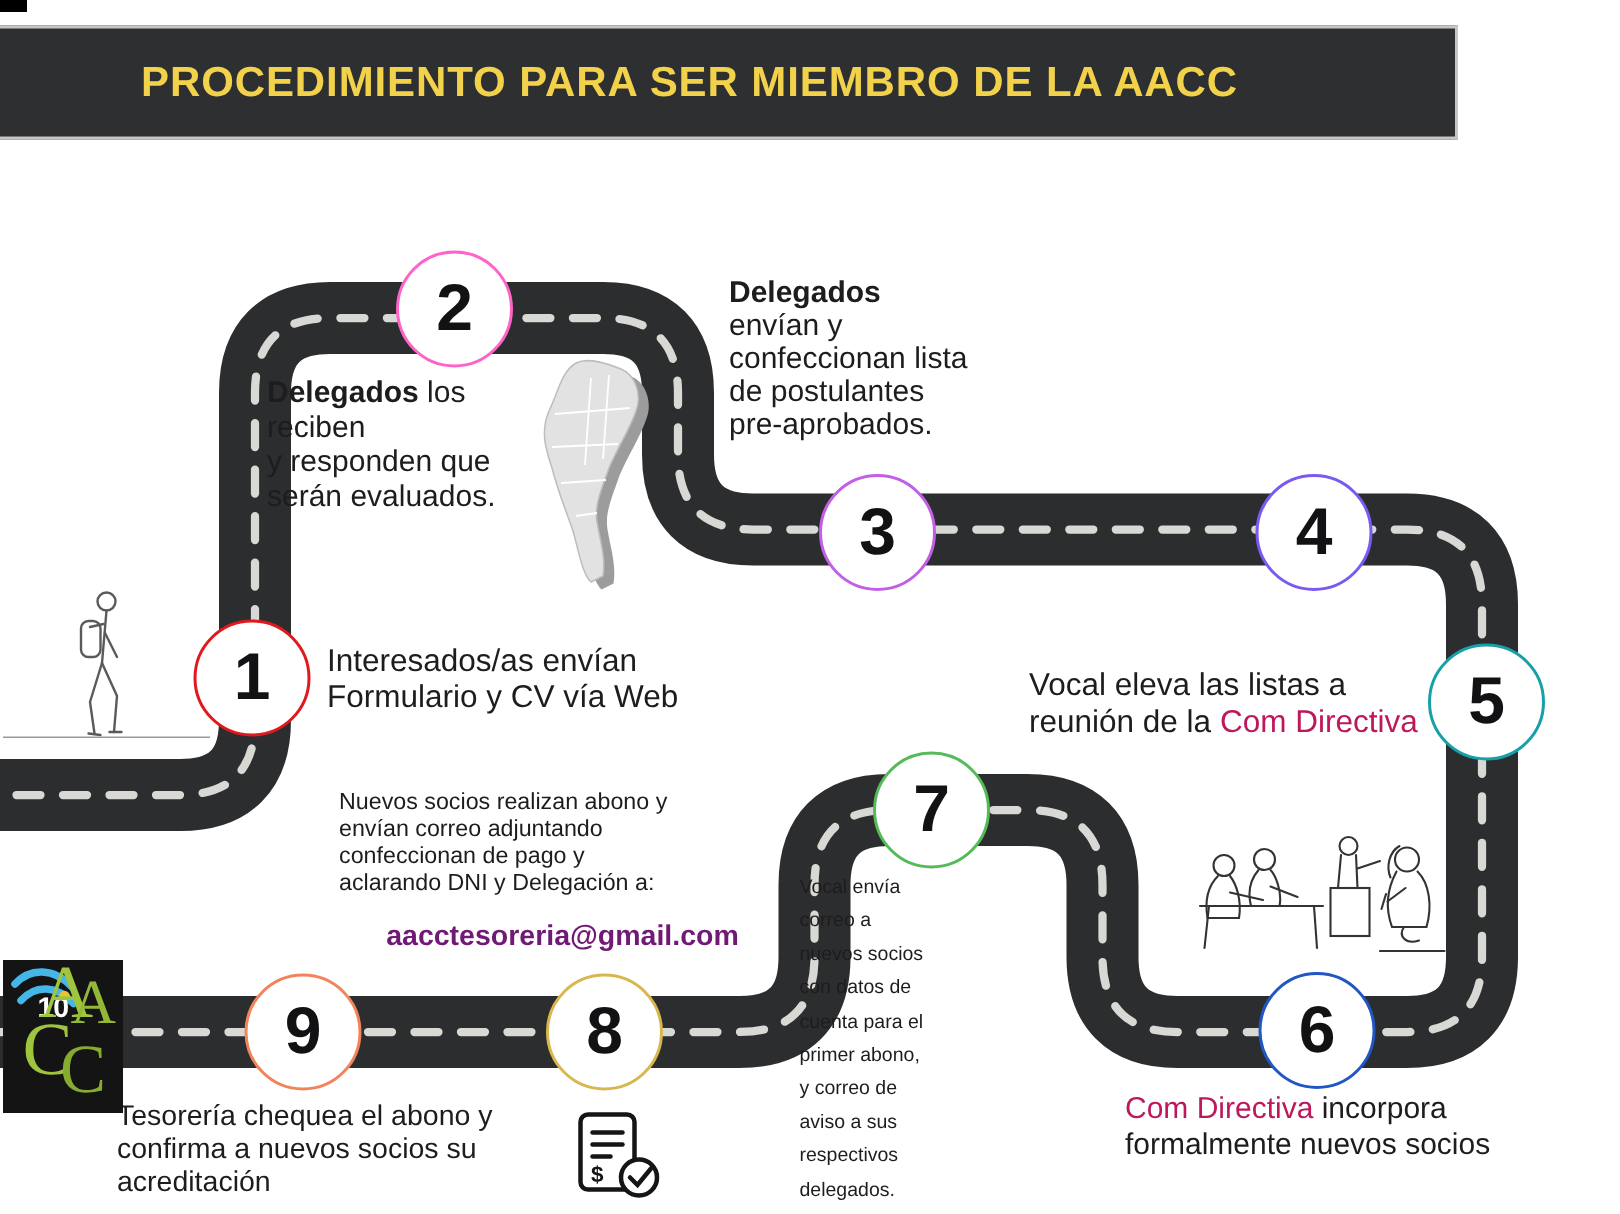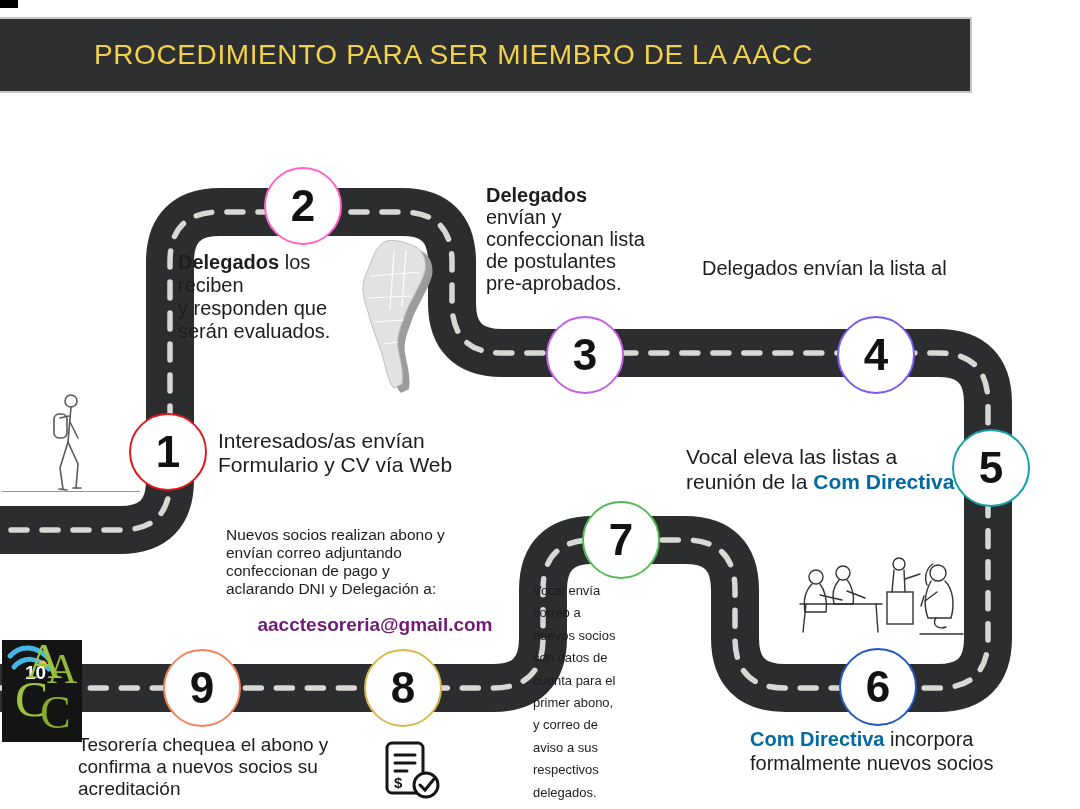--- a/index.html
+++ b/index.html
@@ -7,37 +7,37 @@
     position:relative;width:1080px;height:809px;overflow:hidden;background:#ffffff;
     font-family:"Liberation Sans",sans-serif;color:#1d1d1f;
   }
   
   .corner-mark{position:absolute;left:0;top:0;width:18px;height:8px;background:#000;}
   .title-bar{
     position:absolute;left:0;top:17px;width:876px;height:72px;
     border:2px solid #c6c6c6;border-left:none;
     display:flex;align-items:center;padding-left:94px;box-sizing:content-box;
   }
-  .title-bar .title{font-size:28px;font-weight:400;letter-spacing:.6px;}
+  .title-bar .title{font-size:28px;font-weight:700;letter-spacing:.6px;}
   
   .road-svg{position:absolute;left:0;top:0;pointer-events:none;z-index:1;}
   
   .step-circle{
     position:absolute;width:74px;height:74px;border-radius:50%;
     background:#fff;border:2.5px solid #999;z-index:3;
     display:flex;align-items:center;justify-content:center;
   }
   .step-circle .num{font-size:44px;font-weight:700;color:#121214;line-height:1;}
   
   .tblock{position:absolute;z-index:4;}
   .tblock .ln{white-space:nowrap;}
   .center{text-align:left;}
   .left{text-align:left;}
   .seg-b{font-weight:700;}
-  .seg-r{font-weight:700;color:#0369a1;}
+  .seg-r{font-weight:400;color:#be185d;}
   .t-step1{left:218px;top:429px;width:270px;font-size:21px;line-height:24px;}
   .t-step2{left:178px;top:251px;width:248px;font-size:20px;line-height:23px;}
   .t-step3{left:486px;top:184px;width:204px;font-size:20px;line-height:22px;}
   .t-step4{left:702px;top:256px;width:340px;font-size:20px;line-height:24px;}
   .t-step5{left:686px;top:444px;width:256px;font-size:21px;line-height:25px;}
   .t-payment{left:226px;top:526px;width:298px;font-size:15.5px;line-height:18px;}
   .t-email{left:226px;top:614px;width:298px;font-size:19px;font-weight:700;color:#701a75;text-align:center;z-index:4;position:absolute;}
   .t-step7{left:533px;top:580px;width:178px;font-size:13px;line-height:22.4px;}
   .t-step6{left:750px;top:727px;width:306px;font-size:20px;line-height:24px;}
   .t-step9{left:78px;top:734px;width:312px;font-size:19px;line-height:22px;}
@@ -174,21 +174,20 @@
       <div class="ln"><span>serán evaluados.</span></div>
     </div>
   <div class="tblock center t-step3">
       <div class="ln"><span class="seg-b">Delegados</span></div>
       <div class="ln"><span>envían y</span></div>
       <div class="ln"><span>confeccionan lista</span></div>
       <div class="ln"><span>de postulantes</span></div>
       <div class="ln"><span>pre-aprobados.</span></div>
     </div>
   <div class="tblock center t-step4">
-      <div class="ln"><span>Delegados envían la lista al</span></div>
     </div>
   <div class="tblock center t-step5">
       <div class="ln"><span>Vocal eleva las listas a</span></div>
       <div class="ln"><span>reunión de la </span><span class="seg-r">Com Directiva</span></div>
     </div>
   <div class="tblock center t-payment">
       <div class="ln"><span>Nuevos socios realizan abono y</span></div>
       <div class="ln"><span>envían correo adjuntando</span></div>
       <div class="ln"><span>confeccionan de pago y</span></div>
       <div class="ln"><span>aclarando DNI y Delegación a:</span></div>

